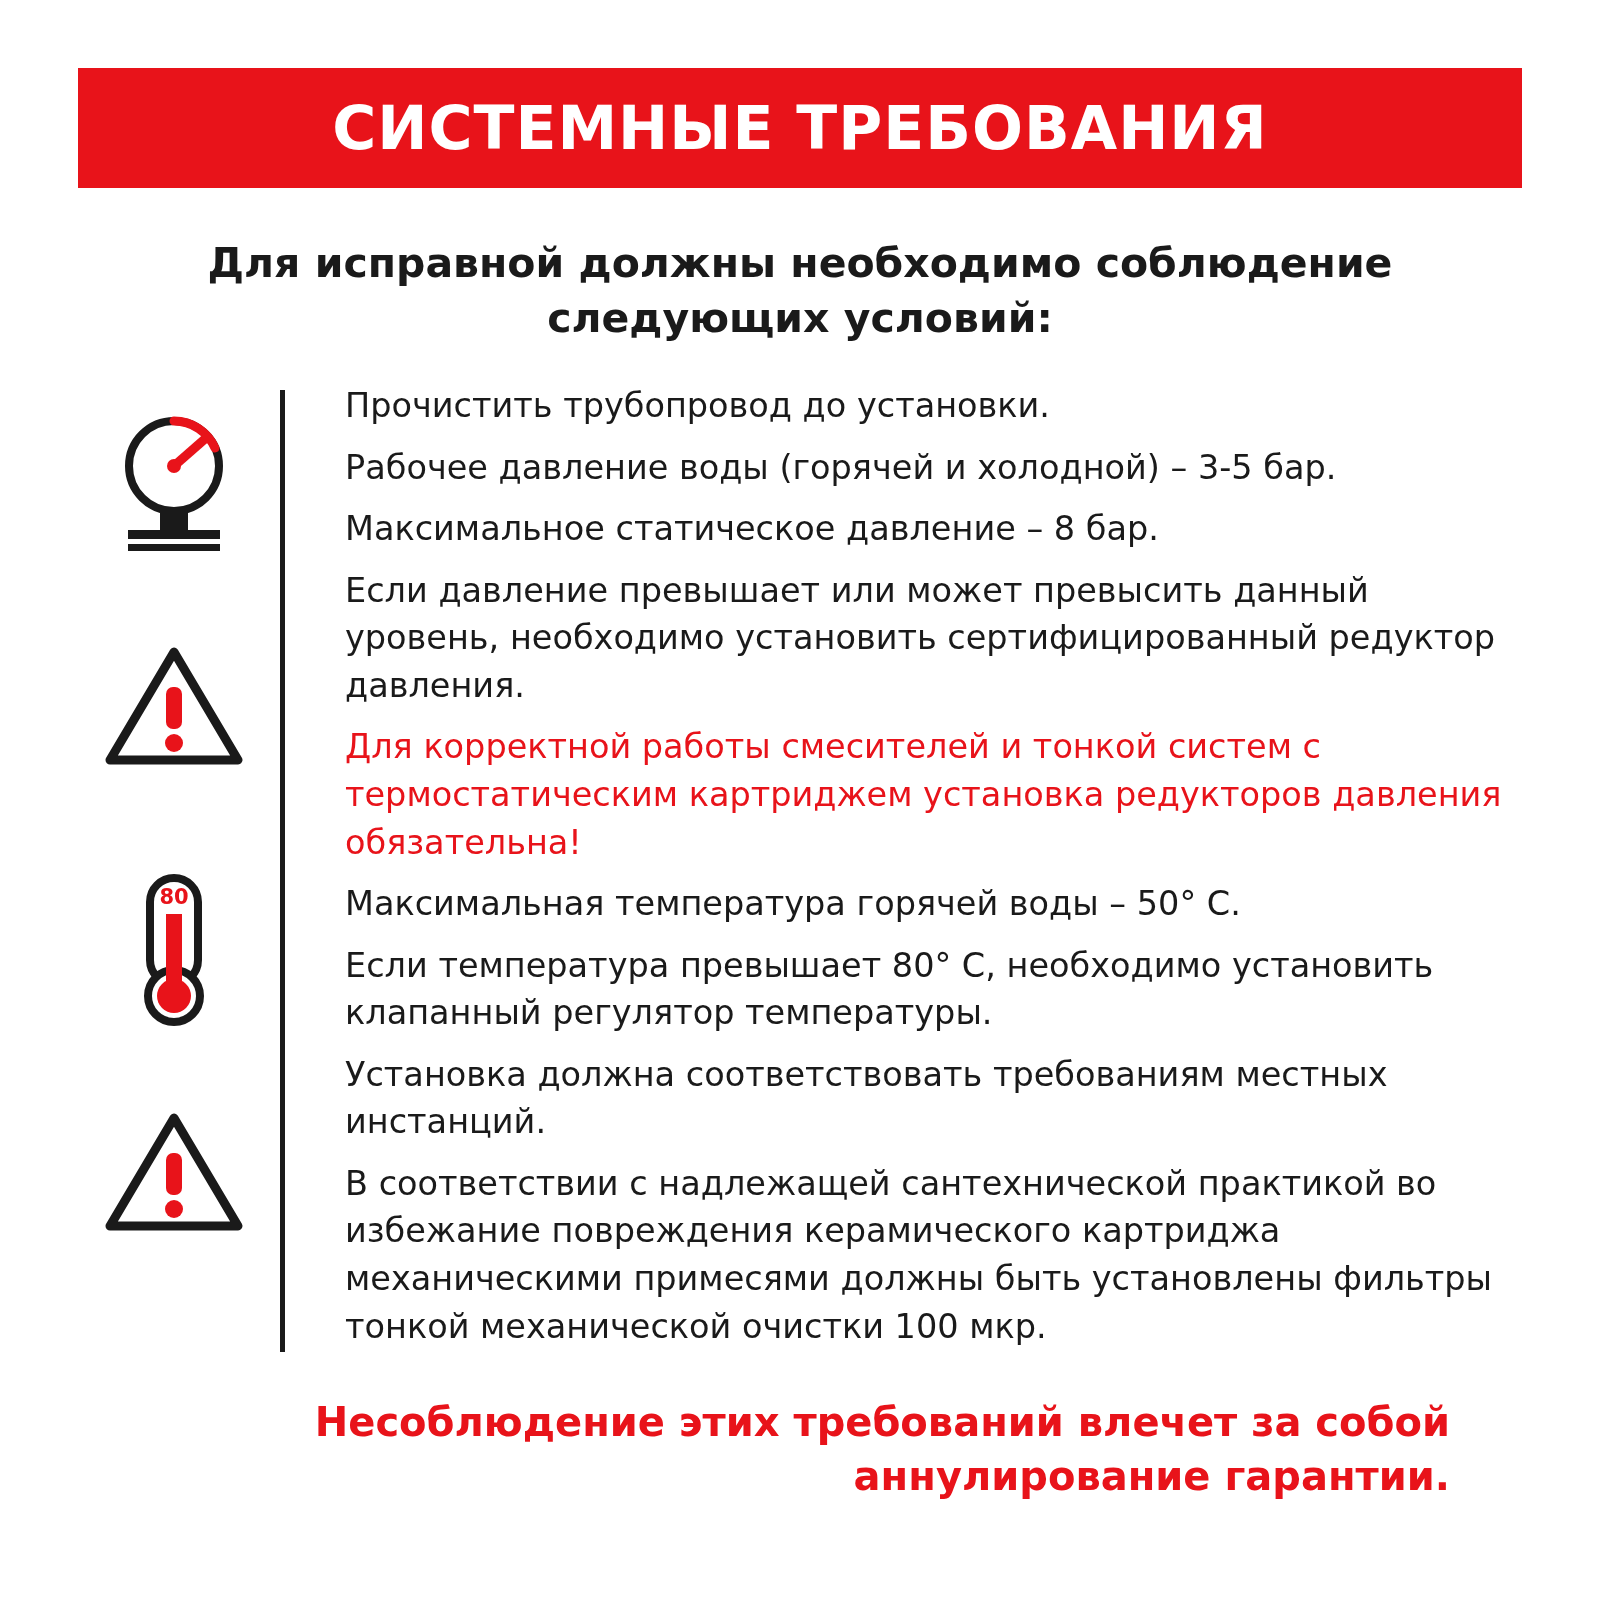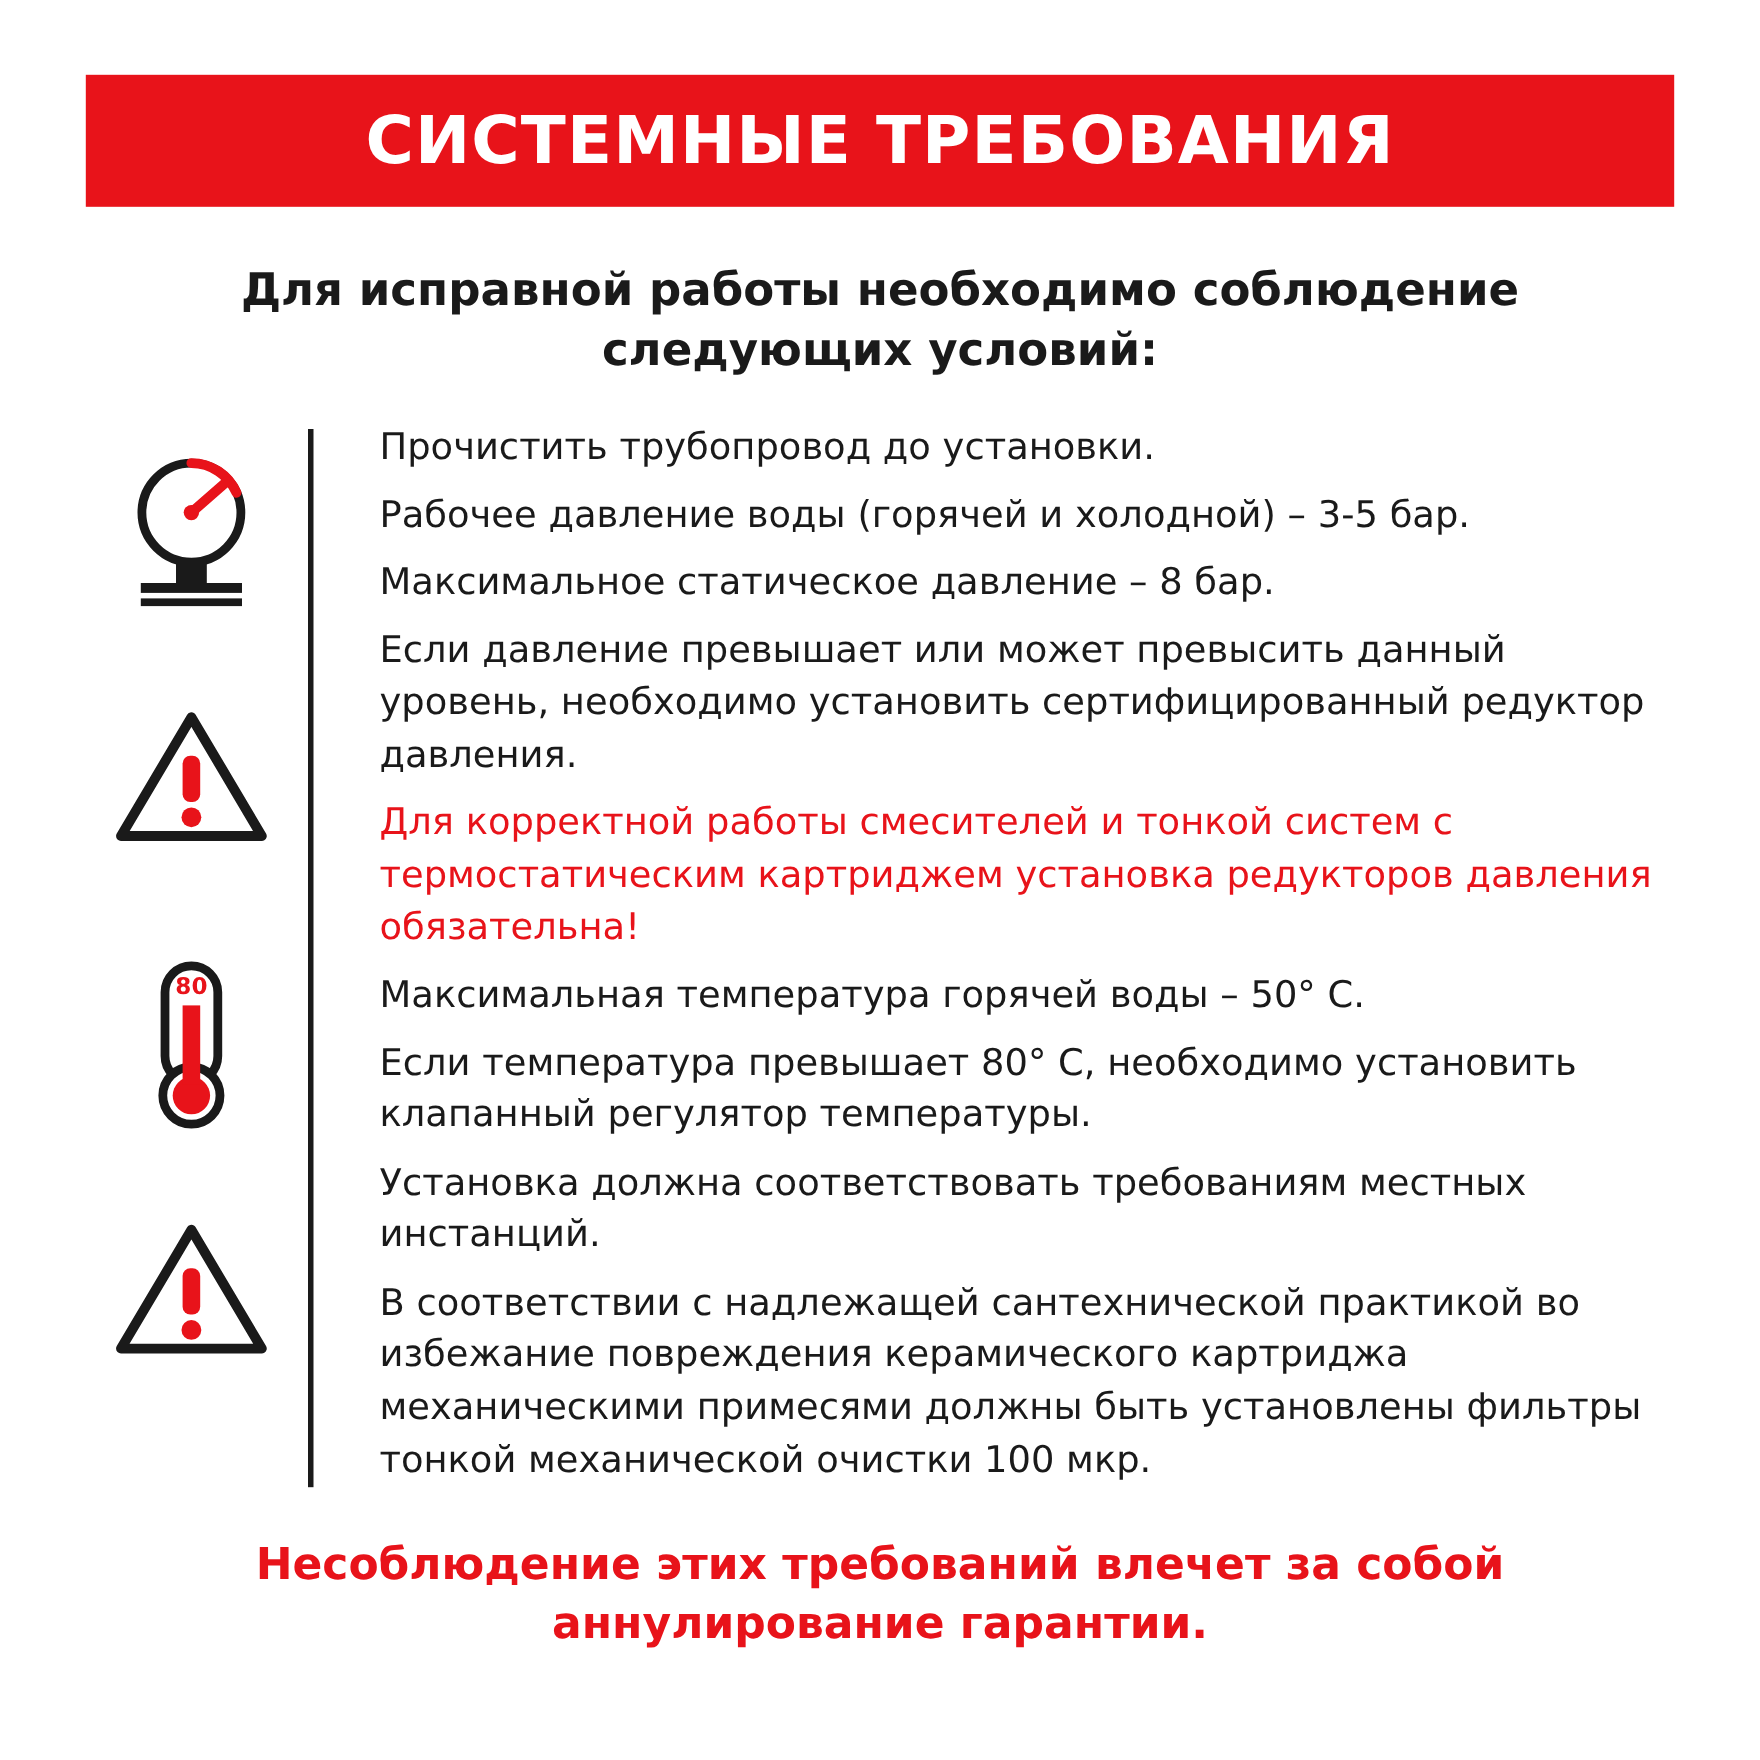--- a/index.html
+++ b/index.html
@@ -103,37 +103,37 @@
   .icon-warn1 { top: 252px; }
   .icon-thermo { top: 480px; }
   .icon-warn2 { top: 718px; }
 
   
   .footer {
     position: absolute;
     left: 150px;
     top: 1395px;
     width: 1300px;
-    text-align: center;
+    text-align: right;
     color: #e8131a;
     font-size: 40px;
     font-weight: bold;
     line-height: 1.35;
   }
 </style>
 </head>
 <body>
 
 <div class="page">
 
   <div class="banner">
     <div class="banner-title">СИСТЕМНЫЕ ТРЕБОВАНИЯ</div>
   </div>
 
-  <div class="subtitle">Для исправной работы необходимо соблюдение следующих условий:</div>
+  <div class="subtitle">Для исправной должны необходимо соблюдение следующих условий:</div>
 
   <div class="content">
 
     <div class="icons-col">
 
       <div class="icon icon-gauge">
         <svg width="150" height="150" viewBox="0 0 150 150" xmlns="http://www.w3.org/2000/svg">
           <circle cx="72" cy="58" r="45" fill="#ffffff" stroke="#1a1a1a" stroke-width="8"></circle>
           <path d="M 72 13 A 45 45 0 0 1 113 40" fill="none" stroke="#e8131a" stroke-width="9" stroke-linecap="round"></path>
           <line x1="72" y1="58" x2="104" y2="30" stroke="#e8131a" stroke-width="9" stroke-linecap="round"></line>

